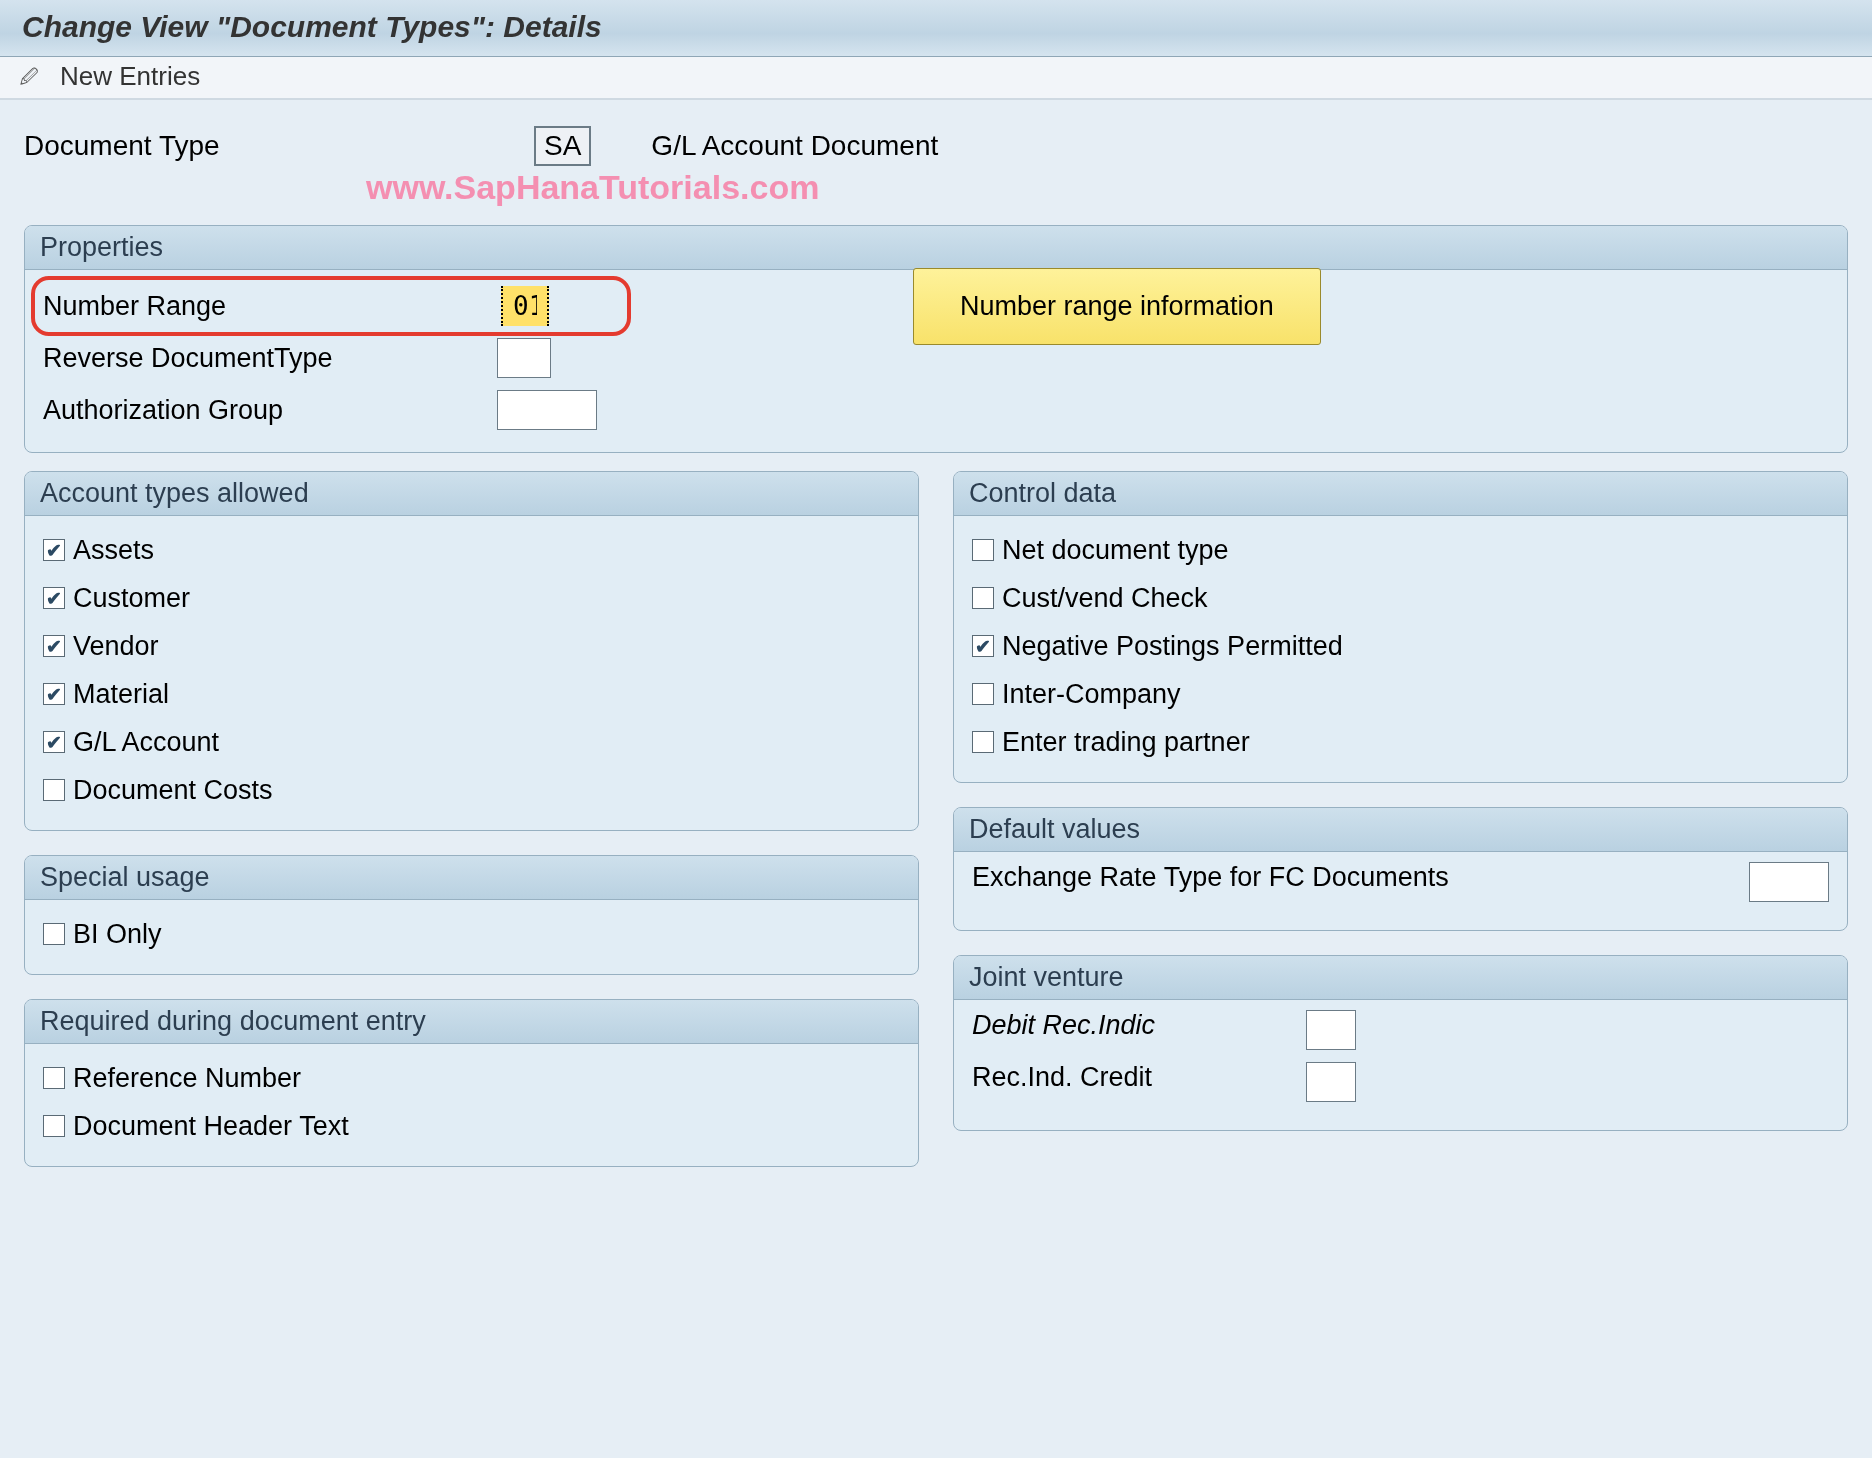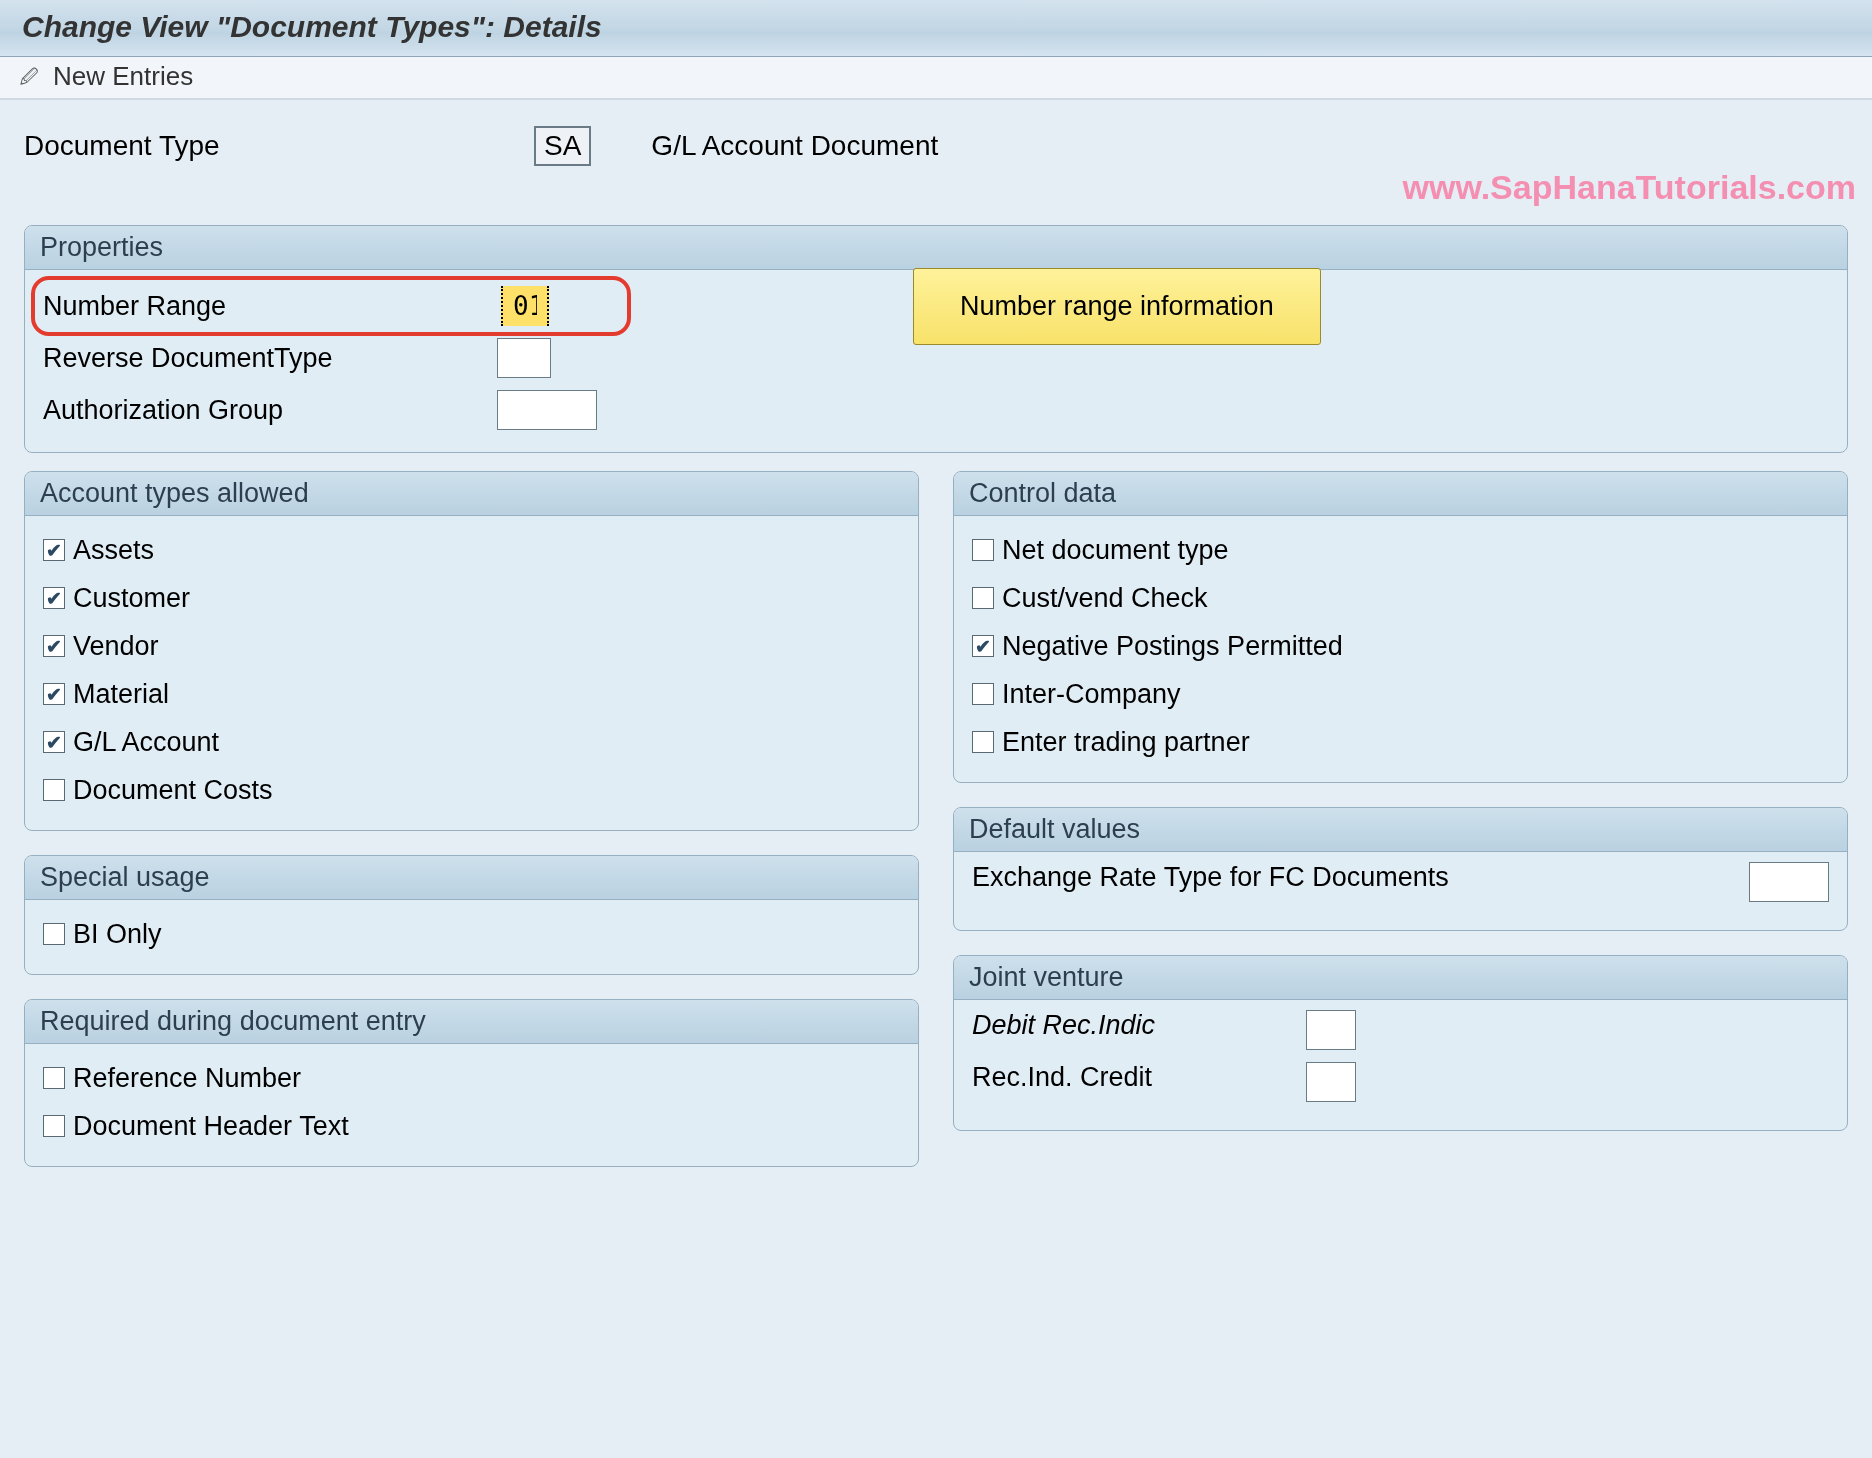--- a/index.html
+++ b/index.html
@@ -21,21 +21,21 @@
     font-weight:bold;
     color:#333;
   }
   
   .toolbar {
     background:#f2f5f9;
     border-bottom:2px solid #cfd9e2;
     padding:4px 16px 6px 16px;
     display:flex;
     align-items:center;
-    gap:11px;
+    gap:18px;
     font-size:26px;
   }
   .toolbar .ticon {
     width:26px; height:26px;
     display:inline-flex; align-items:center; justify-content:center;
     font-size:18px; line-height:1;
   }
   .toolbar-text { margin: 0 6px 0 0; color:#333; font-size:26px;}
   .tb-pencil::before{content:"🖉"; color:#5a5a5a;}
   .tb-copy  ::before{content:"📋"; }
@@ -56,21 +56,21 @@
     color:#000;
     display:inline-block;
     min-width:46px;
     text-align:left;
   }
   .doc-desc { font-size:28px; margin-left:20px;}
   .watermark {
     color:#f48fb1;
     font-size:34px;
     font-weight:bold;
-    text-align:right;
+    text-align:left;
     margin-top:-4px;
     padding-left:350px;
   }
   
   .group {
     border:1px solid #97b0c1;
     border-radius:8px;
     background:#e1edf5;
     overflow:hidden;
   }

